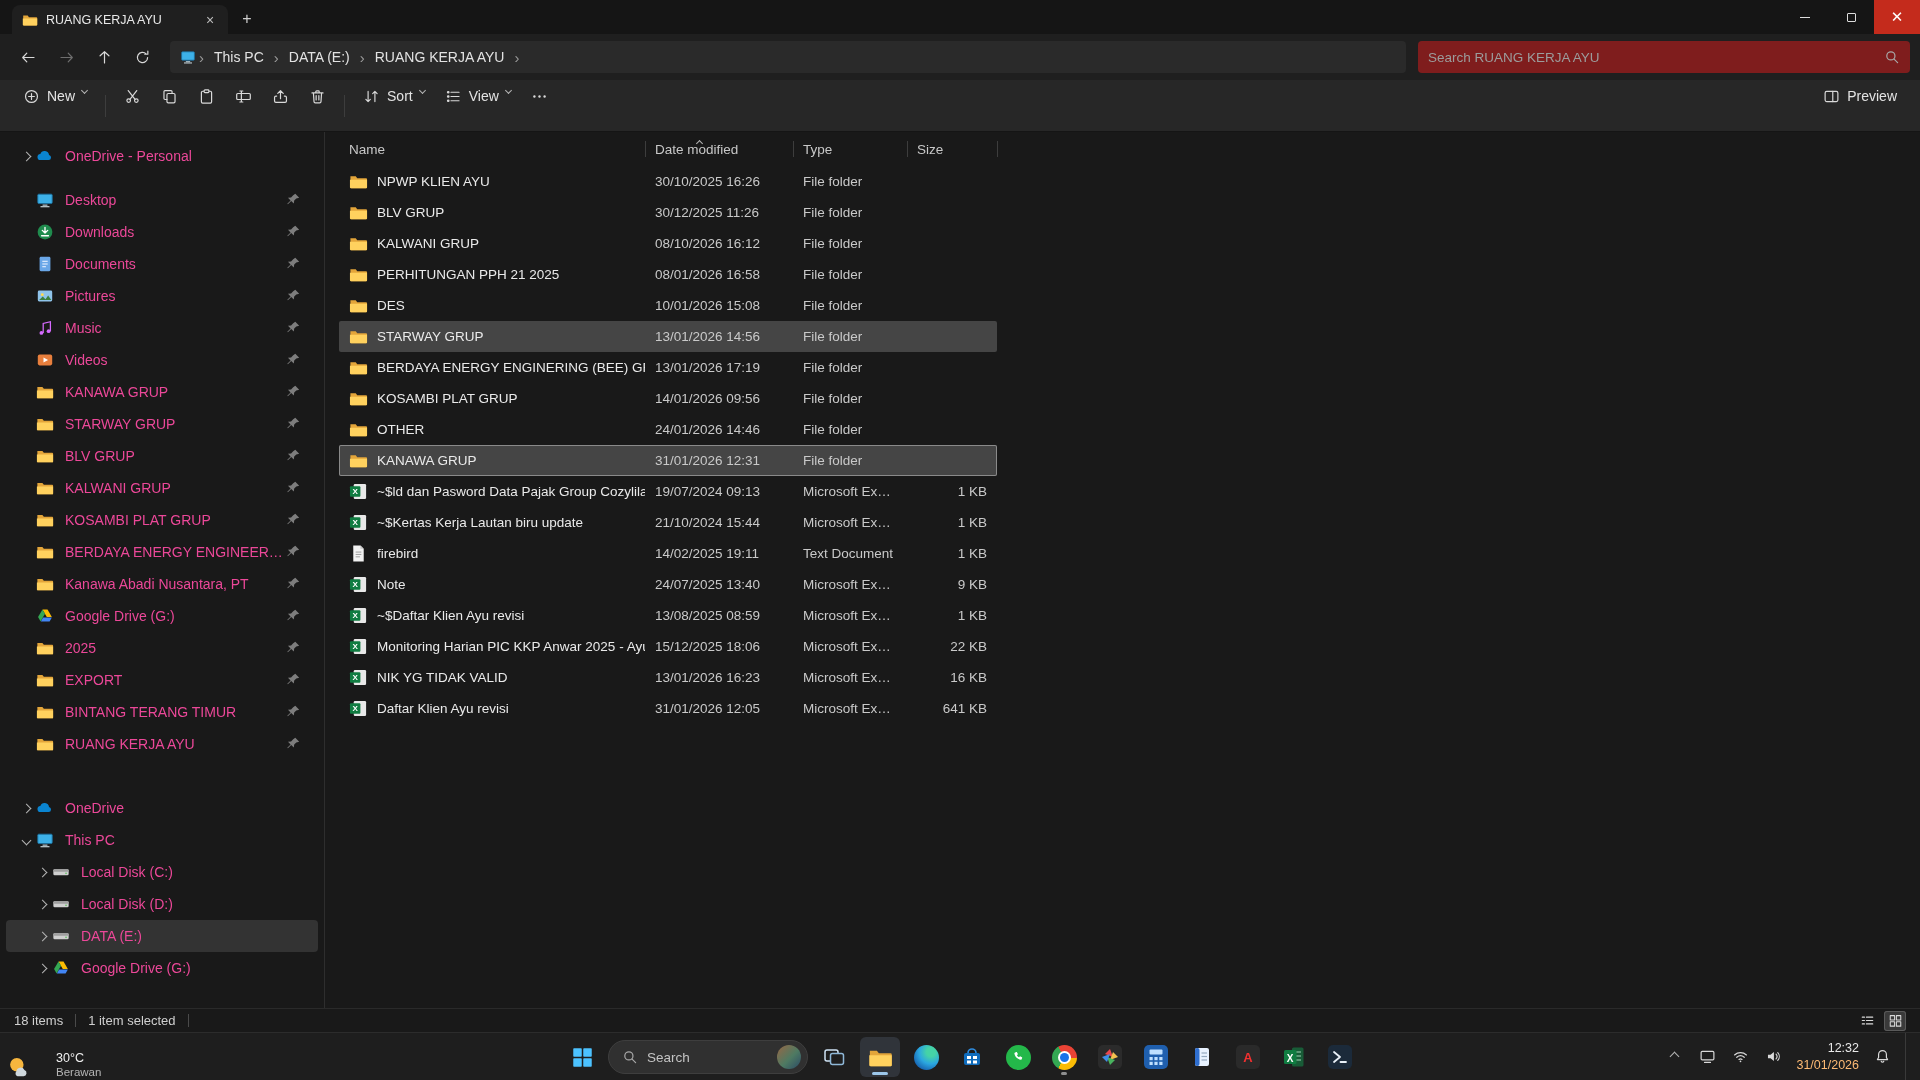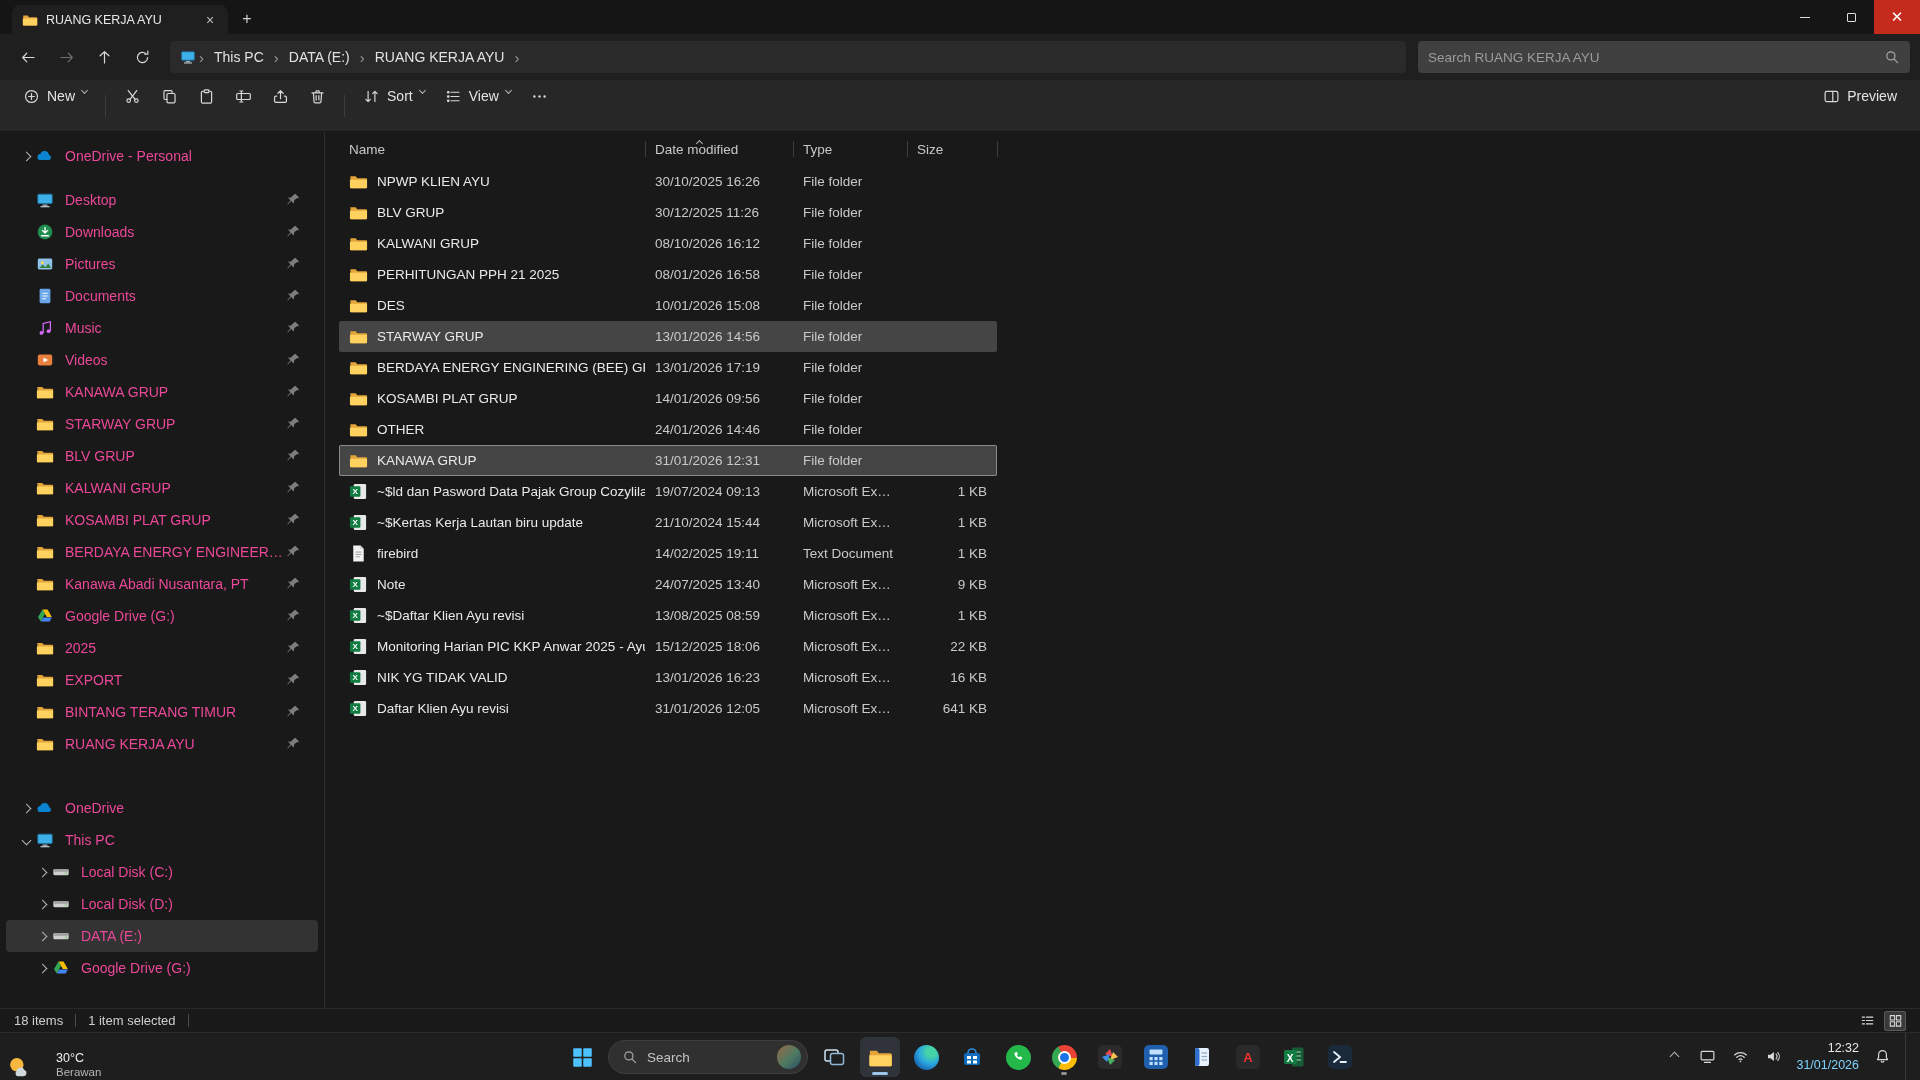--- a/index.html
+++ b/index.html
@@ -27,21 +27,21 @@
   .capbtn .sq{width:9px;height:9px;border:1px solid #dcdcdc;border-radius:1px}
   .capbtn.close{background:#c42b1c;color:#fff;font-size:15px}
 
   .navbar{height:46px;background:#1f1f1f;display:flex;align-items:center;padding:0 10px;gap:2px;flex:none}
   .nbtn{width:36px;height:32px;border-radius:4px;display:flex;align-items:center;justify-content:center}
   .nbtn .ic{width:17px;height:17px}
   .addr{flex:1;height:32px;background:#2a2a2a;border-radius:4px;display:flex;align-items:center;
     padding:0 10px;margin:0 10px 0 8px;font-size:14px}
   .crumb{padding:3px 7px;border-radius:4px;color:#e2e2e2;white-space:nowrap;cursor:default}
   .bsep{color:#9a9a9a;padding:0 3px;font-size:15px}
-  .searchbox{width:492px;height:32px;background:#404040;border-radius:4px;display:flex;align-items:center;
+  .searchbox{width:492px;height:32px;background:#7f1d1d;border-radius:4px;display:flex;align-items:center;
     padding:0 10px;color:#9c9c9c;font-size:13.5px;gap:16px}
   .searchbox .mag{margin-left:auto}
 
   .toolbar{height:52px;background:#272727;border-bottom:1px solid #151515;display:flex;align-items:center;
     padding:0 14px;gap:2px;flex:none}
   .tbbtn{display:flex;align-items:flex-start;gap:7px;height:36px;padding:0 9px;border-radius:4px;color:#e3e3e3;font-size:14px}
   .tbbtn .ic{width:17px;height:17px}
   .tbsep{width:1px;height:22px;background:#3d3d3d;margin:0 7px;flex:none}
   .tb-right{margin-left:auto;display:flex;align-items:center}
 
@@ -107,21 +107,21 @@
   .edge-ball{background:radial-gradient(circle at 68% 28%,#45d3a6 0 18%,#2ba7e0 48%,#1457a8 85%)}
   .chrome-ball{background:conic-gradient(from -30deg,#ea4335 0 120deg,#fbbc05 120deg 240deg,#34a853 240deg 360deg)}
   .chrome-ball::before{content:"";position:absolute;inset:0;margin:auto;width:13px;height:13px;border-radius:50%;background:#fff}
   .chrome-ball::after{content:"";position:absolute;inset:0;margin:auto;width:9px;height:9px;border-radius:50%;background:#1a73e8}
   .wa-ball{background:#24b84a;display:flex;align-items:center;justify-content:center}
   .wa-ball svg{width:15px;height:15px}
   .tray{margin-left:auto;display:flex;align-items:center;gap:13px;padding-right:10px;height:100%}
   .trayic{width:20px;height:20px;display:flex;align-items:center;justify-content:center}
   .trayic svg{width:17px;height:17px}
   .clock{text-align:right;font-size:12.5px;line-height:1.3;color:#e8e8e8;white-space:nowrap}
-  .clock .dt{color:#7dd3fc}
+  .clock .dt{color:#fdba74}
   .showdesk{width:5px;height:48px;border-left:1px solid #3a3a3a}
 </style>
 </head>
 <body>
 
 <div class="window">
 
   <div class="titlebar">
     <div class="tab">
       <span class="ic s16">
@@ -355,45 +355,45 @@
             <span class="pin ic">
               <svg viewBox="0 0 16 16">
                 <path d="M10.3 1.8l3.9 3.9-2.9.7-2.1 2.1-.4 3.1-2.6-2.6L2.9 12.3l-.6-.6 3.3-3.3L3 5.8l3.1-.4 2.1-2.1z" fill="#9f9f9f"></path>
               </svg>
             </span>
           </div>
           <div class="sbitem">
             <span class="chevslot"></span>
             <span class="ic s18">
               <svg viewBox="0 0 20 20">
-                <rect x="2" y="4" width="16" height="12" rx="1.5" fill="#8fc3ea"></rect>
-                <circle cx="7" cy="8.5" r="1.6" fill="#ffd94a"></circle>
-                <path d="M3.5 14.5l4-4 3 3 3-4 3.5 5z" fill="#3b7f3b"></path>
-              </svg>
-            </span>
-            <span class="lbl">Pictures</span>
-            <span class="pin ic">
-              <svg viewBox="0 0 16 16">
-                <path d="M10.3 1.8l3.9 3.9-2.9.7-2.1 2.1-.4 3.1-2.6-2.6L2.9 12.3l-.6-.6 3.3-3.3L3 5.8l3.1-.4 2.1-2.1z" fill="#9f9f9f"></path>
-              </svg>
-            </span>
-          </div>
-          <div class="sbitem">
-            <span class="chevslot"></span>
-            <span class="ic s18">
-              <svg viewBox="0 0 20 20">
                 <rect x="4" y="2" width="12" height="16" rx="1.5" fill="#6aa7e8"></rect>
                 <g stroke="#eaf2ff" stroke-width="1.2">
                   <line x1="7" y1="7" x2="13" y2="7"></line>
                   <line x1="7" y1="10" x2="13" y2="10"></line>
                   <line x1="7" y1="13" x2="11" y2="13"></line>
                 </g>
               </svg>
             </span>
             <span class="lbl">Documents</span>
+            <span class="pin ic">
+              <svg viewBox="0 0 16 16">
+                <path d="M10.3 1.8l3.9 3.9-2.9.7-2.1 2.1-.4 3.1-2.6-2.6L2.9 12.3l-.6-.6 3.3-3.3L3 5.8l3.1-.4 2.1-2.1z" fill="#9f9f9f"></path>
+              </svg>
+            </span>
+          </div>
+          <div class="sbitem">
+            <span class="chevslot"></span>
+            <span class="ic s18">
+              <svg viewBox="0 0 20 20">
+                <rect x="2" y="4" width="16" height="12" rx="1.5" fill="#8fc3ea"></rect>
+                <circle cx="7" cy="8.5" r="1.6" fill="#ffd94a"></circle>
+                <path d="M3.5 14.5l4-4 3 3 3-4 3.5 5z" fill="#3b7f3b"></path>
+              </svg>
+            </span>
+            <span class="lbl">Pictures</span>
             <span class="pin ic">
               <svg viewBox="0 0 16 16">
                 <path d="M10.3 1.8l3.9 3.9-2.9.7-2.1 2.1-.4 3.1-2.6-2.6L2.9 12.3l-.6-.6 3.3-3.3L3 5.8l3.1-.4 2.1-2.1z" fill="#9f9f9f"></path>
               </svg>
             </span>
           </div>
           <div class="sbitem">
             <span class="chevslot"></span>
             <span class="ic s18">
               <svg viewBox="0 0 20 20">

